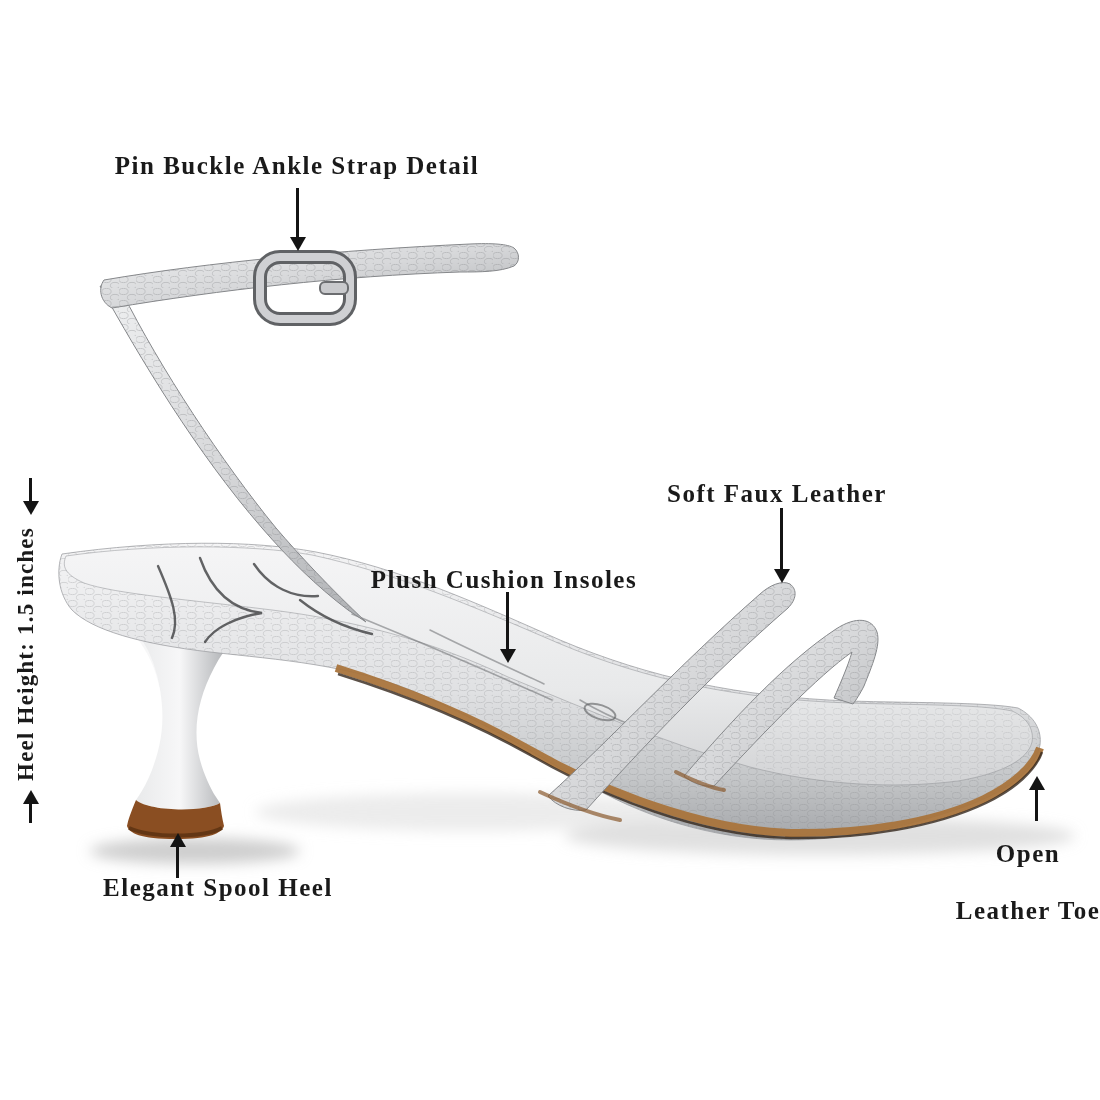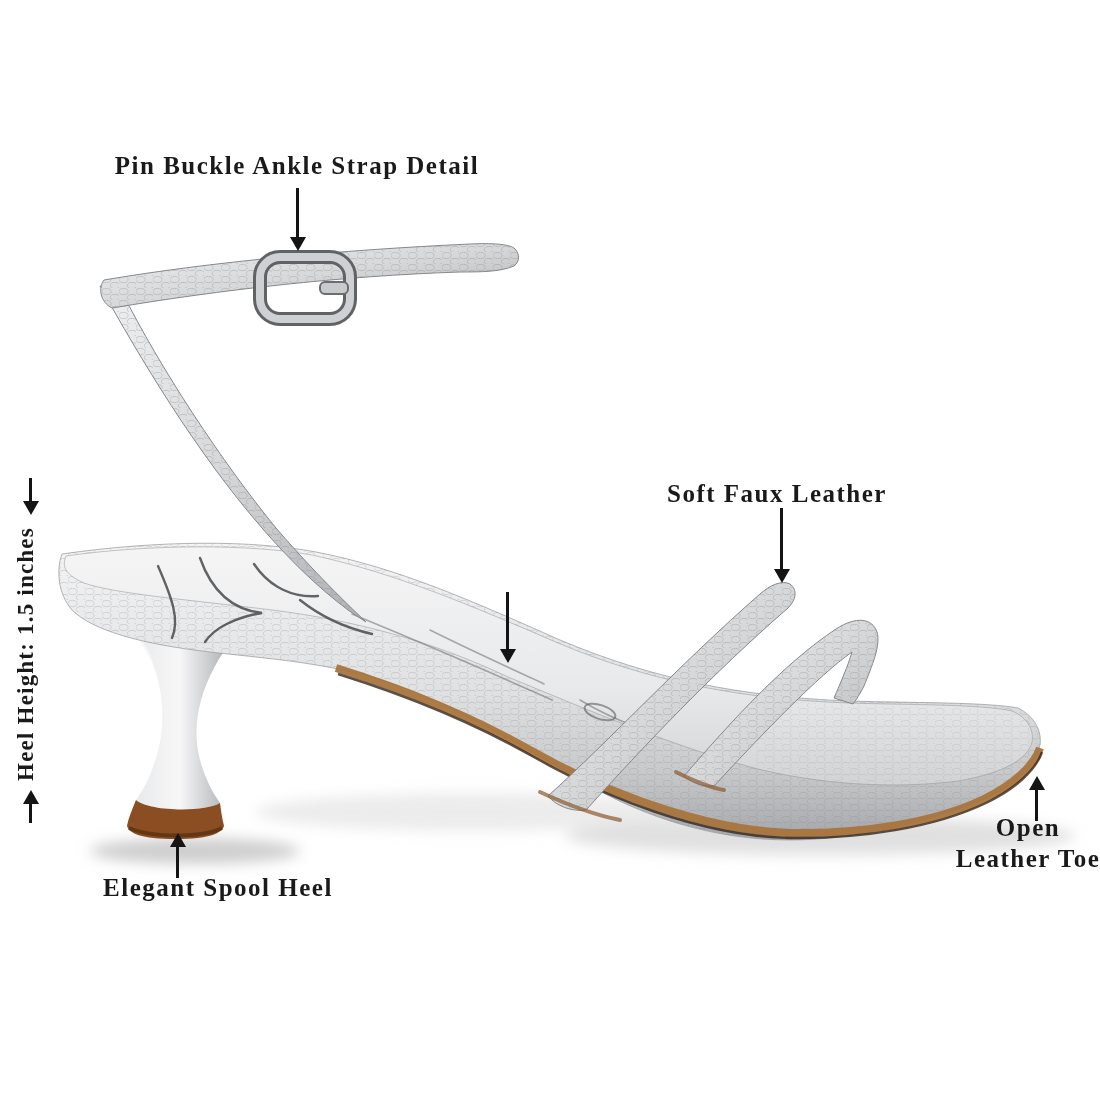--- a/index.html
+++ b/index.html
@@ -23,21 +23,21 @@
   .label{
     position:absolute;
     transform:translateX(-50%);
     font-weight:700;
     font-size:25px;
     letter-spacing:1.5px;
     color:var(--text);
     white-space:nowrap;
     text-align:center;
   }
-  .label .line{display:block;line-height:31px;}
+  .label .line{display:block;line-height:31px;margin-top:26px;}
   .vlabel{
     position:absolute;
     left:26px;top:654px;
     transform:translate(-50%,-50%) rotate(-90deg);
     font-weight:700;
     font-size:23px;
     letter-spacing:1.2px;
     color:var(--text);
     white-space:nowrap;
   }
@@ -264,20 +264,21 @@
     <path d="M 540,792 C 570,806 600,816 620,820 M 676,772 C 696,782 712,788 724,790" fill="none" stroke="#8a5a2e" stroke-width="4" opacity="0.7" stroke-linecap="round"></path>
   </svg>
 
   <div class="label" style="left:297px;top:152px;">Pin Buckle Ankle Strap Detail</div>
   <div class="arrow down" style="left:296px;top:188px;height:50px;"></div>
 
   <div class="arrow down" style="left:29px;top:478px;height:24px;"></div>
   <div class="vlabel">Heel Height: 1.5 inches</div>
   <div class="arrow up" style="left:29px;top:803px;height:20px;"></div>
 
+  <div class="label" style="left:504px;top:566px;">Plush Cushion Insoles</div>
   <div class="arrow down" style="left:506px;top:592px;height:58px;"></div>
 
   <div class="label" style="left:777px;top:480px;">Soft Faux Leather</div>
   <div class="arrow down" style="left:780px;top:508px;height:62px;"></div>
 
   <div class="arrow up" style="left:176px;top:846px;height:32px;"></div>
   <div class="label" style="left:174px;top:874px;margin-left:44px;">Elegant Spool Heel</div>
 
   <div class="arrow up" style="left:1035px;top:789px;height:32px;"></div>
   <div class="label" style="left:1028px;top:812px;">

